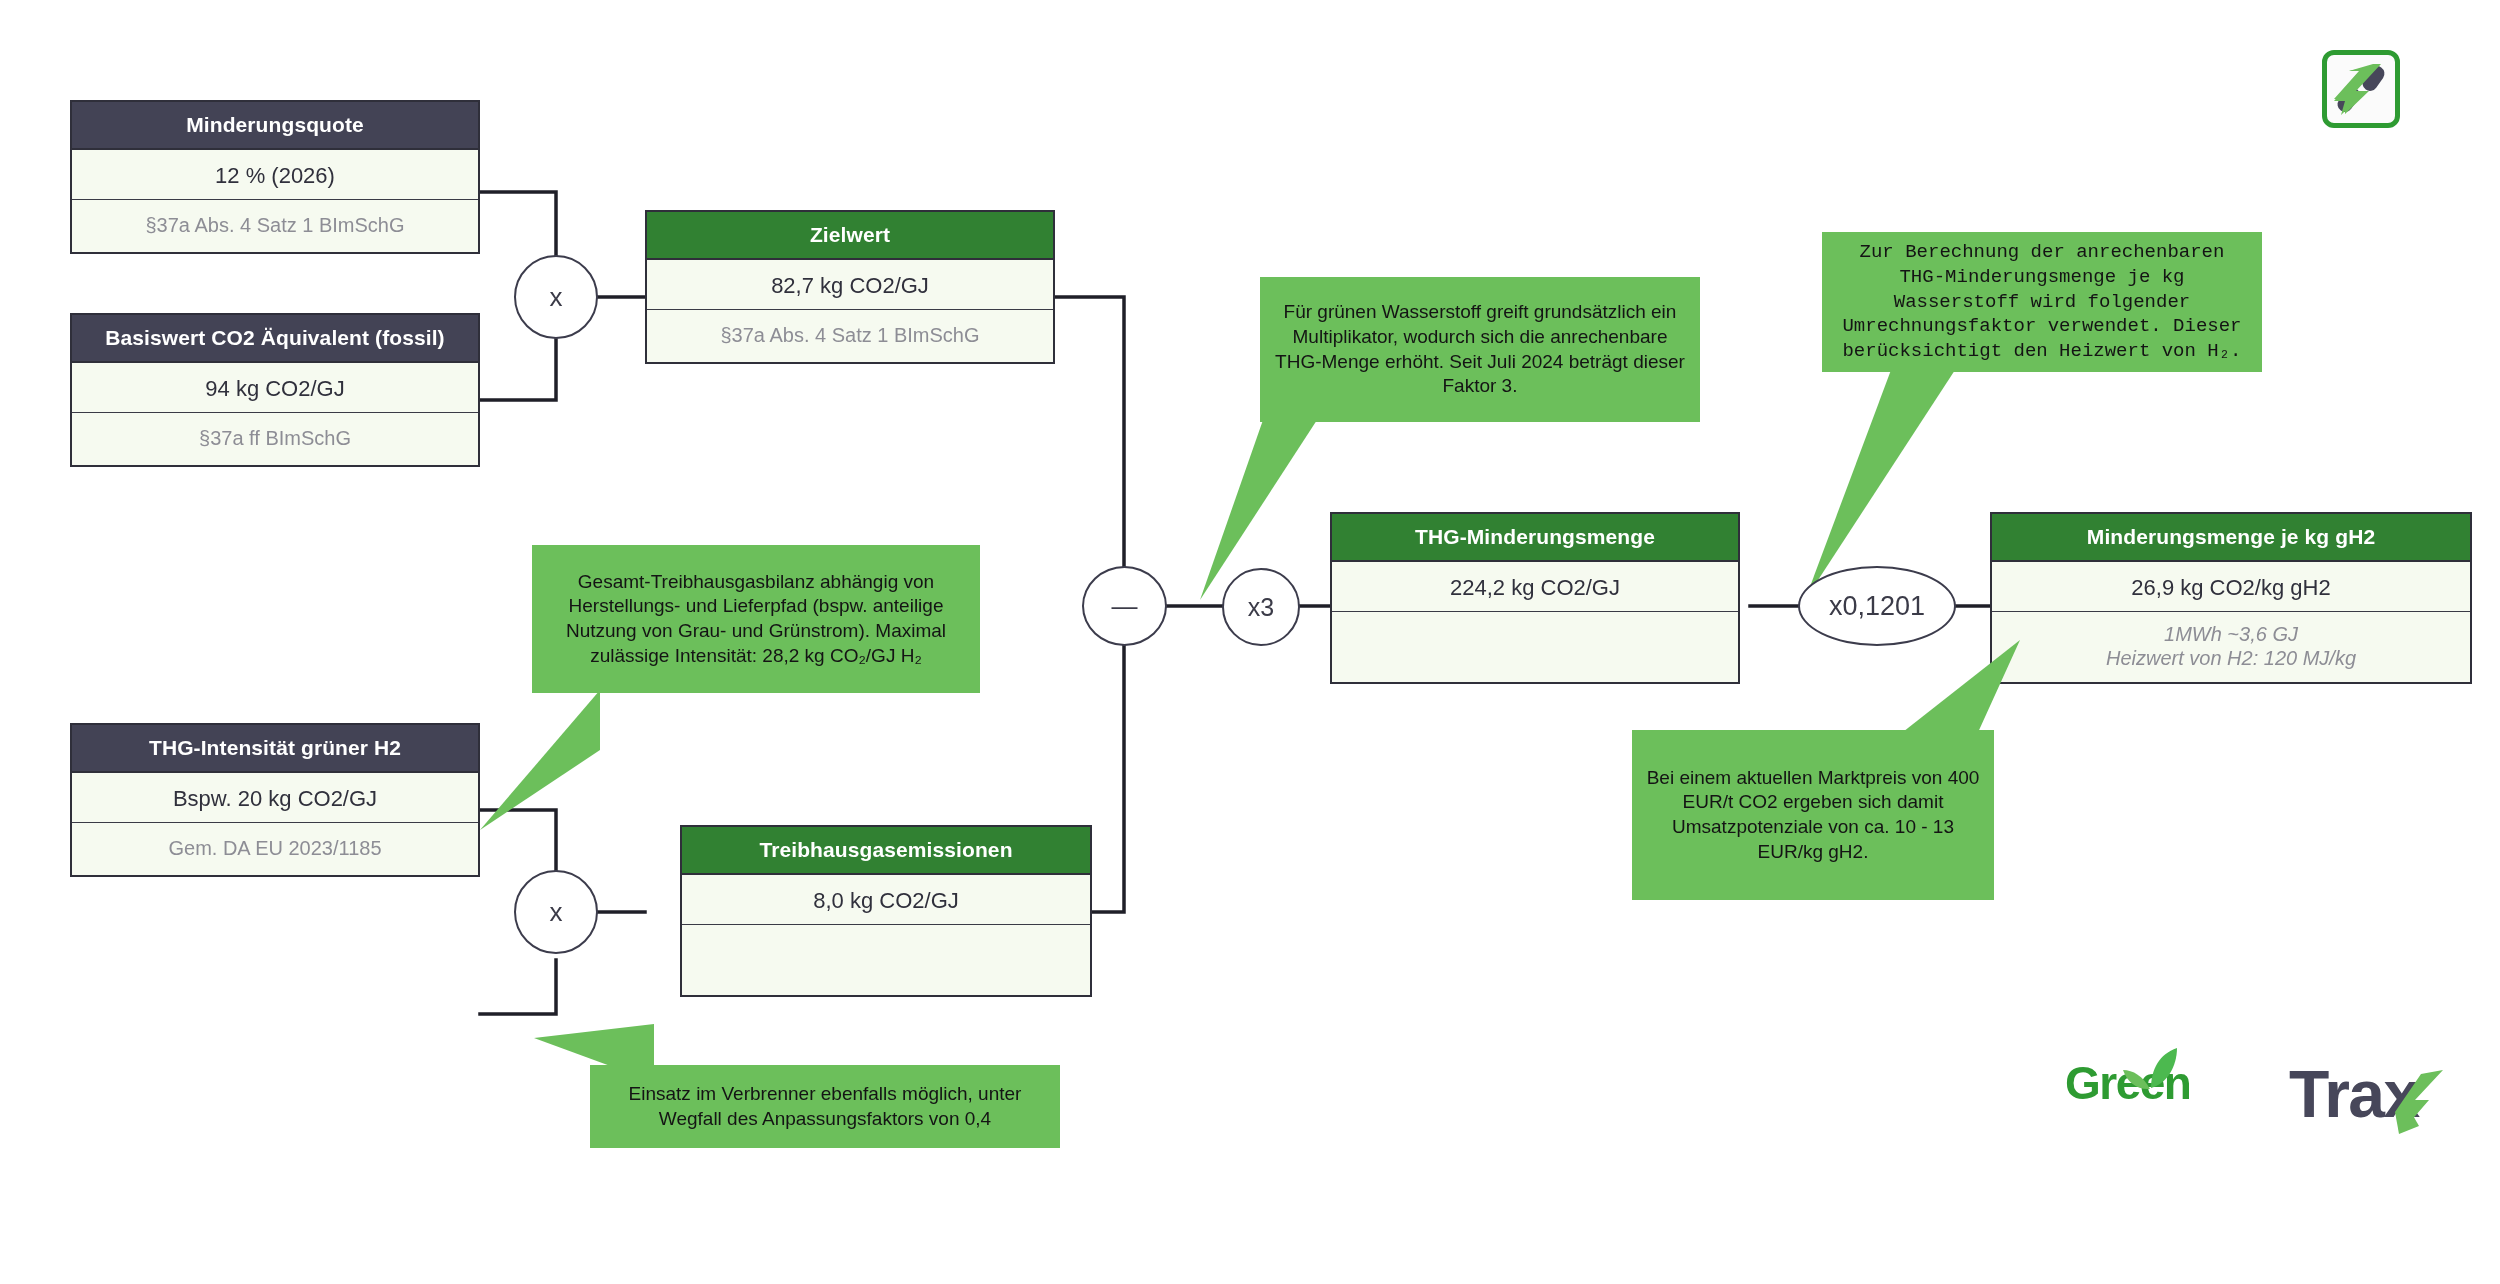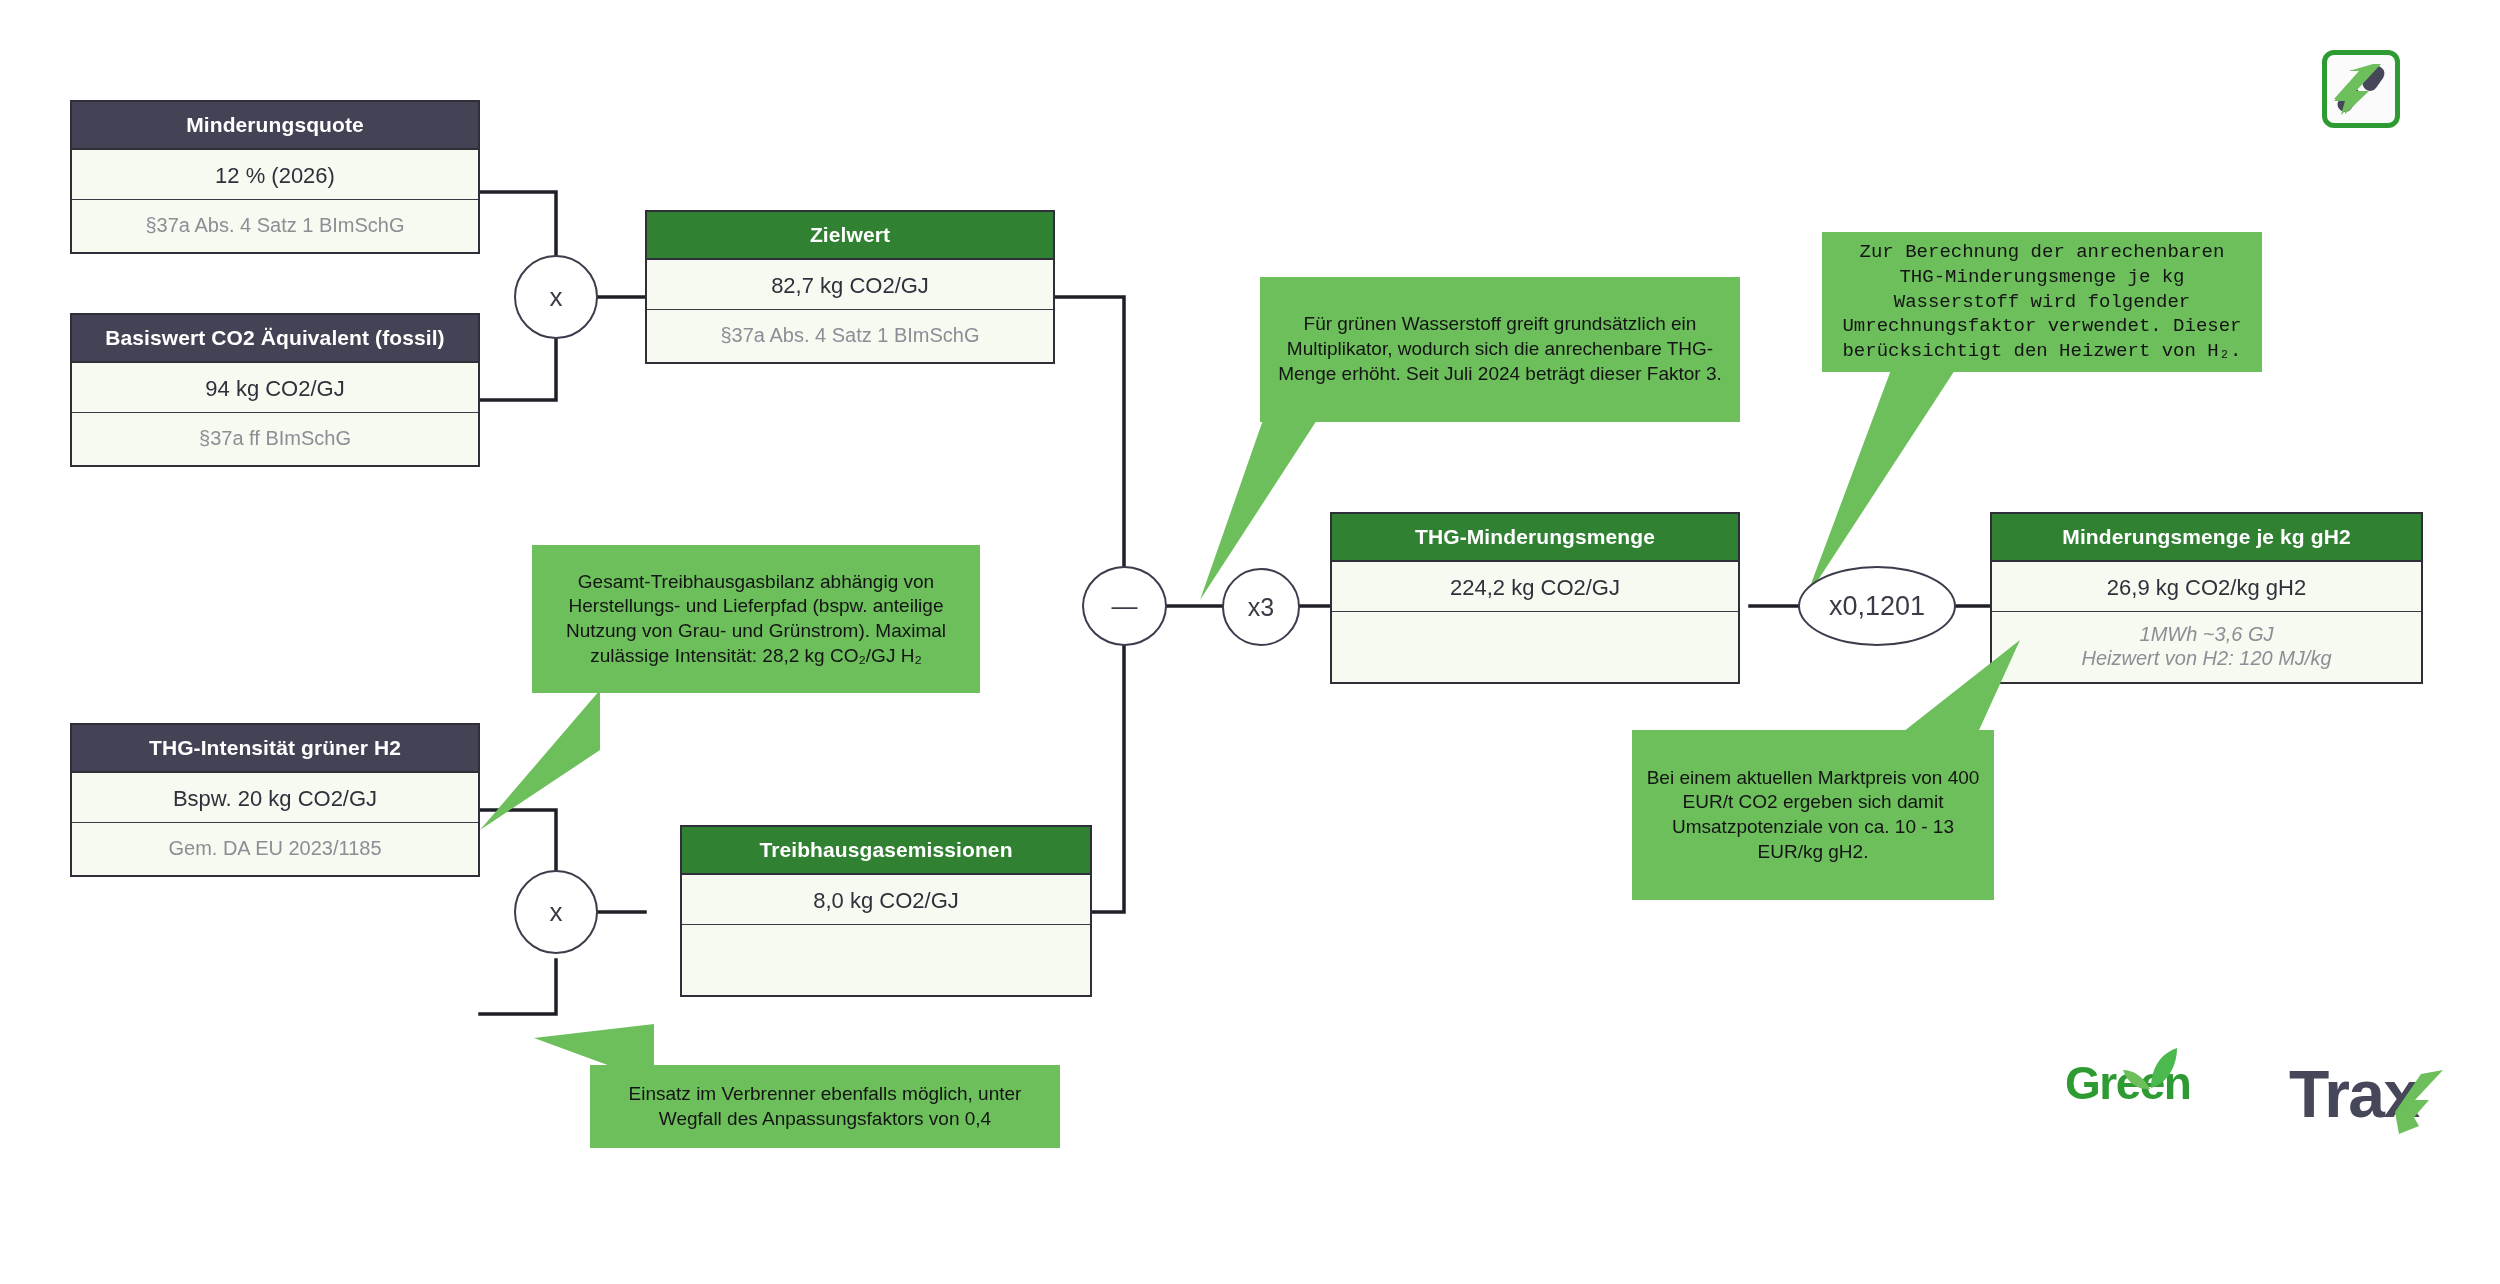--- a/index.html
+++ b/index.html
@@ -240,21 +240,21 @@
     <div class="val">8,0 kg CO2/GJ</div>
     <div class="note blank tall"></div>
   </div>
 
   <div class="card green" style="left:1330px; top:512px; width:410px;">
     <div class="hdr">THG-Minderungsmenge</div>
     <div class="val">224,2 kg CO2/GJ</div>
     <div class="note blank tall"></div>
   </div>
 
-  <div class="card green" style="left:1990px; top:512px; width:433px;">
+  <div class="card green" style="left:1990px; top:512px; width:482px;">
     <div class="hdr">Minderungsmenge je kg gH2</div>
     <div class="val">26,9 kg CO2/kg gH2</div>
     <div class="note tall">
       <span>1MWh ~3,6 GJ</span>
       <span>Heizwert von H2: 120 MJ/kg</span>
     </div>
   </div>
 
   <div class="op" style="left:514px; top:255px; width:84px; height:84px;">x</div>
 
@@ -263,21 +263,21 @@
   <div class="op" style="left:1082px; top:566px; width:85px; height:80px;">—</div>
 
   <div class="op small" style="left:1222px; top:568px; width:78px; height:78px;">x3</div>
 
   <div class="op wide" style="left:1798px; top:566px; width:158px; height:80px;">x0,1201</div>
 
   <div class="callout" style="left:532px; top:545px; width:448px; height:148px;">Gesamt-Treibhausgasbilanz abhängig von Herstellungs- und Lieferpfad (bspw. anteilige Nutzung von Grau- und Grünstrom). Maximal zulässige Intensität: 28,2 kg CO₂/GJ H₂</div>
 
   <div class="callout" style="left:590px; top:1065px; width:470px; height:83px;">Einsatz im Verbrenner ebenfalls möglich, unter Wegfall des Anpassungsfaktors von 0,4</div>
 
-  <div class="callout" style="left:1260px; top:277px; width:480px; height:145px;">Für grünen Wasserstoff greift grundsätzlich ein Multiplikator, wodurch sich die anrechenbare THG-Menge erhöht. Seit Juli 2024 beträgt dieser Faktor 3.</div>
+  <div class="callout" style="left:1260px; top:277px; width:440px; height:145px;">Für grünen Wasserstoff greift grundsätzlich ein Multiplikator, wodurch sich die anrechenbare THG-Menge erhöht. Seit Juli 2024 beträgt dieser Faktor 3.</div>
 
   <div class="callout" style="left:1822px; top:232px; width:440px; height:140px;font-family:Liberation Mono, monospace;">Zur Berechnung der anrechenbaren THG-Minderungsmenge je kg Wasserstoff wird folgender Umrechnungsfaktor verwendet. Dieser berücksichtigt den Heizwert von H₂.</div>
 
   <div class="callout" style="left:1632px; top:730px; width:362px; height:170px;">Bei einem aktuellen Marktpreis von 400 EUR/t CO2 ergeben sich damit Umsatzpotenziale von ca. 10 - 13 EUR/kg gH2.</div>
 
   <div id="corner-icon">
     <svg viewBox="0 0 68 68" width="68" height="68" xmlns="http://www.w3.org/2000/svg">
       <rect x="39" y="10" width="15" height="27" rx="7.5" fill="#47475a" transform="rotate(35 46.5 23.5)"></rect>
       <rect x="14" y="31" width="15" height="27" rx="7.5" fill="#47475a" transform="rotate(35 21.5 44.5)"></rect>
       <polygon points="52,9 27,36 40,36 16,59 16,44 5,44 30,16 20,16 44,9" fill="#6cbf5b" transform="translate(2,0)"></polygon>

